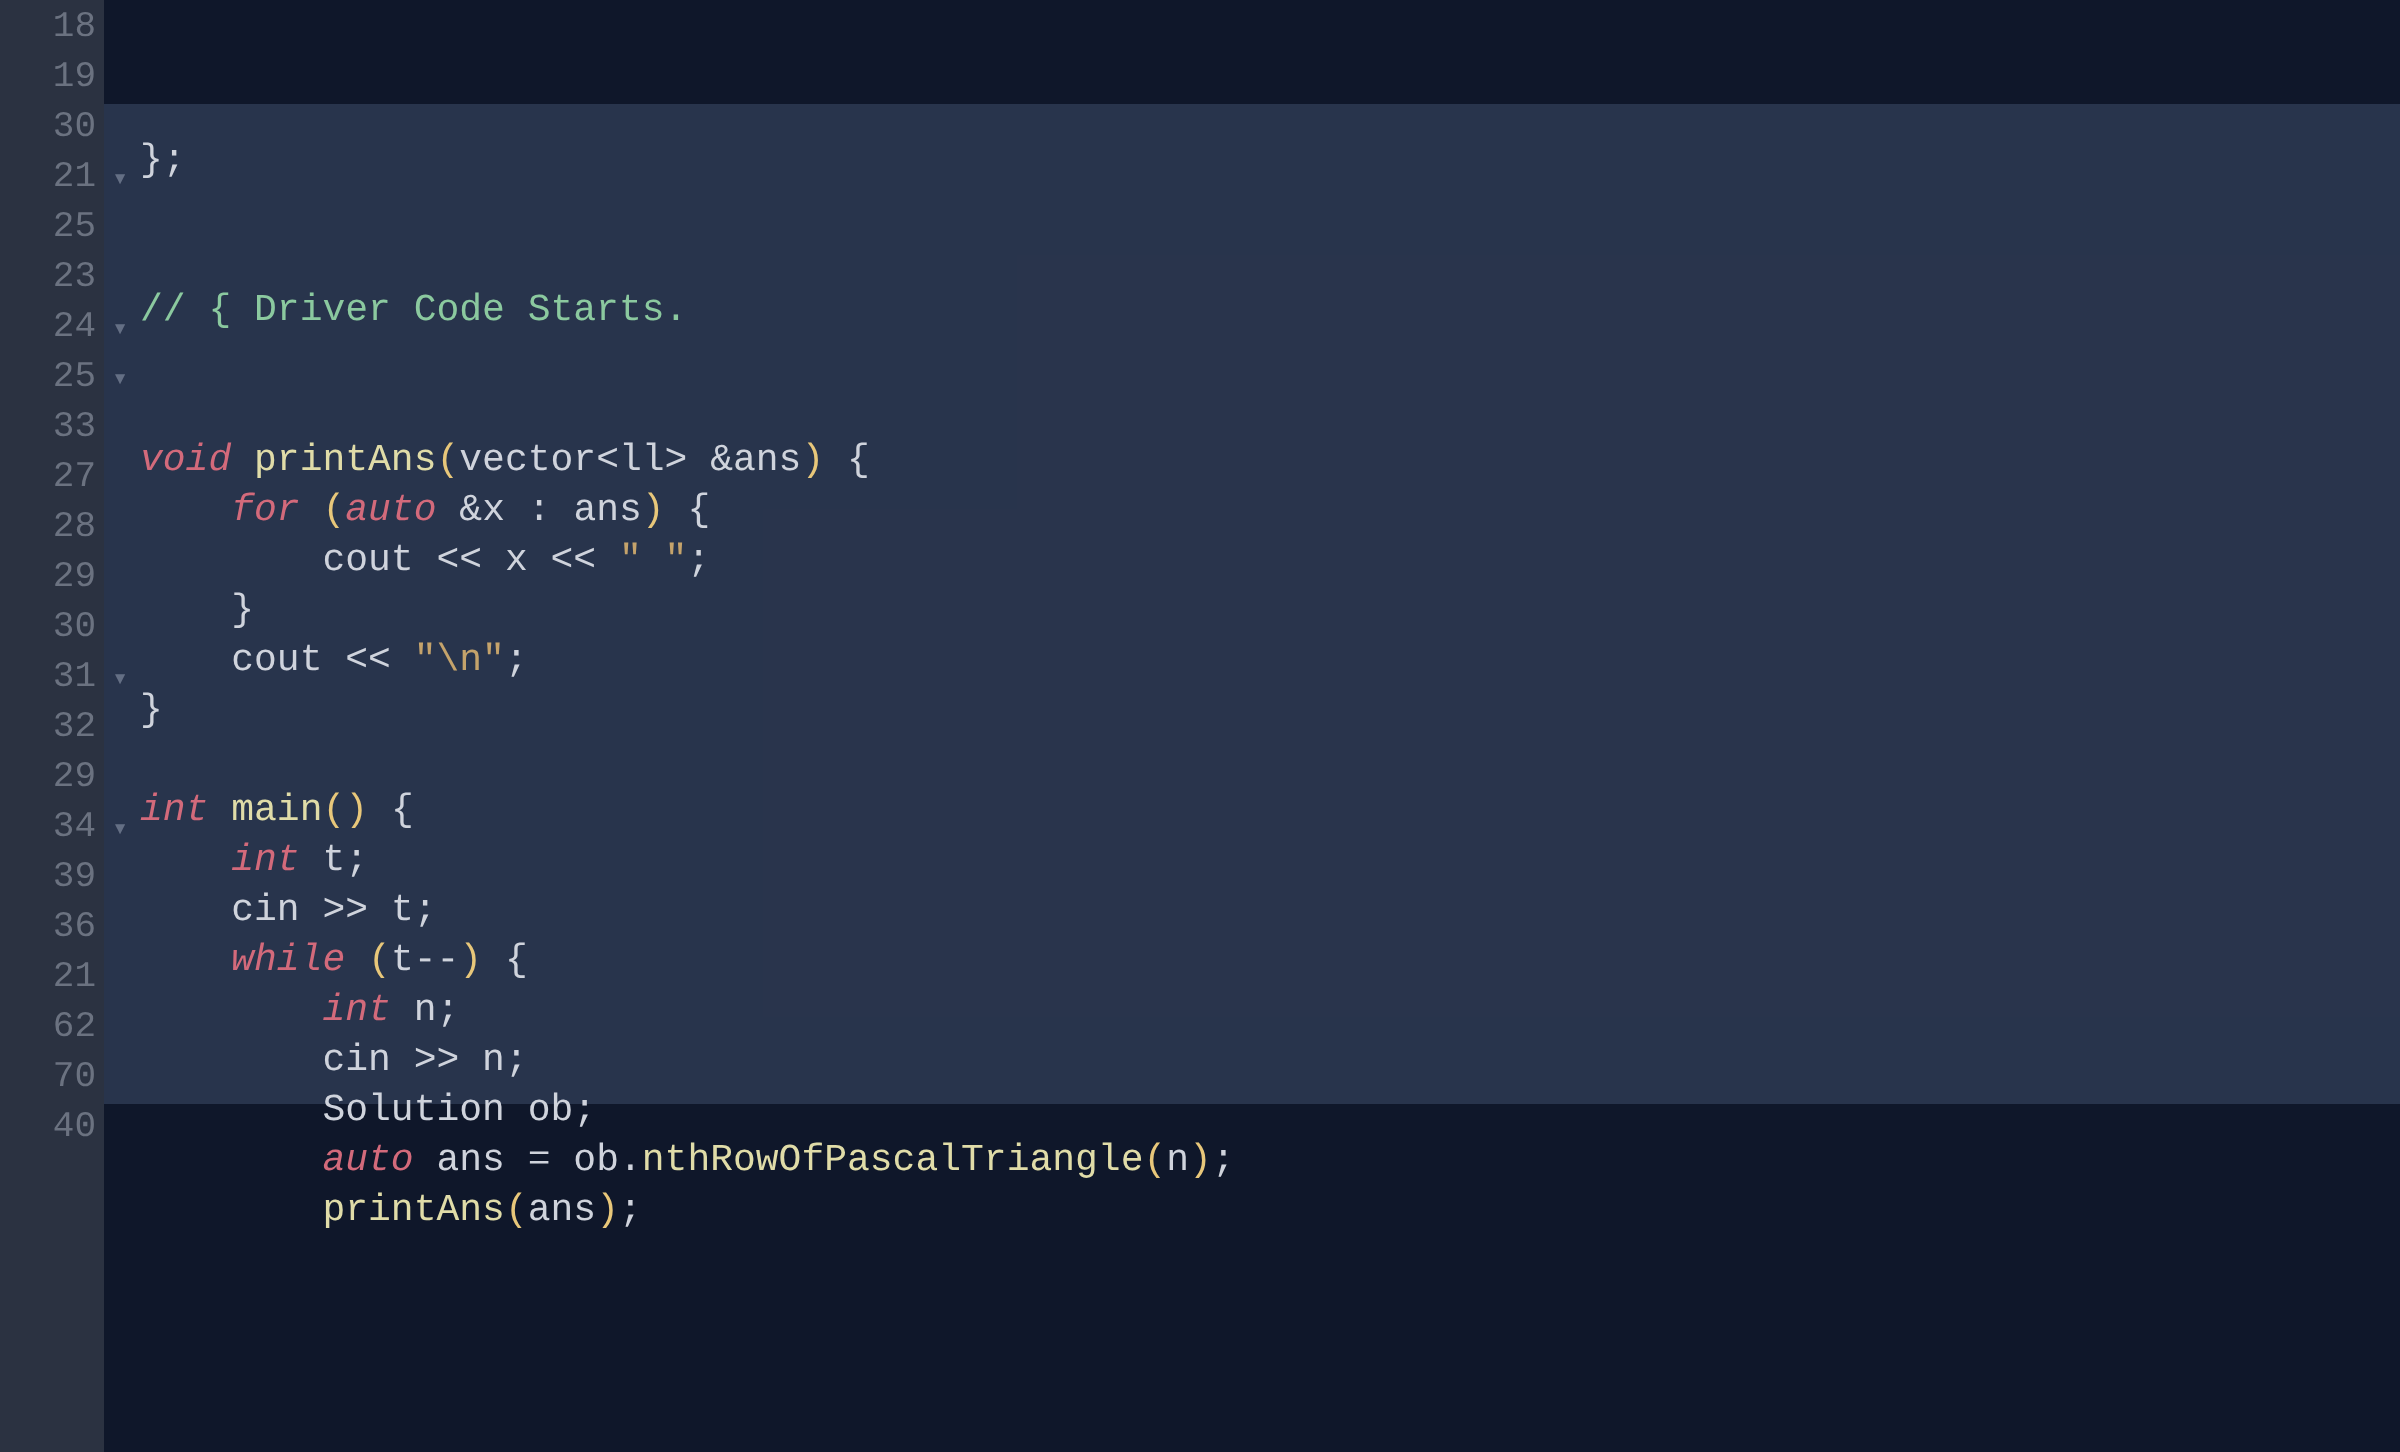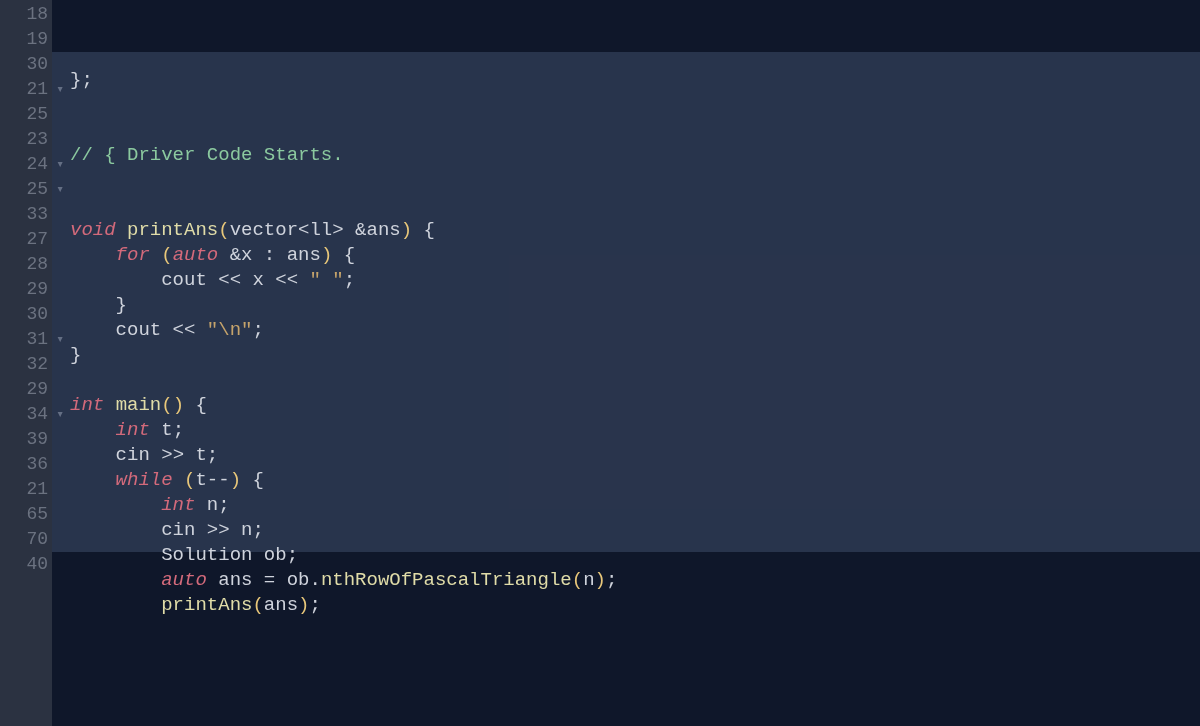--- a/index.html
+++ b/index.html
@@ -92,21 +92,21 @@
       <div class="gutter-line">28</div>
       <div class="gutter-line">29</div>
       <div class="gutter-line">30</div>
       <div class="gutter-line">31<span class="fold">▾</span></div>
       <div class="gutter-line">32</div>
       <div class="gutter-line">29</div>
       <div class="gutter-line">34<span class="fold">▾</span></div>
       <div class="gutter-line">39</div>
       <div class="gutter-line">36</div>
       <div class="gutter-line">21</div>
-      <div class="gutter-line">65</div>
+      <div class="gutter-line">62</div>
       <div class="gutter-line">70</div>
       <div class="gutter-line">40</div>
     </div>
   <div class="code">
     <div id="highlight" class="highlight-region" style="top: 52px; height: 500px;"></div>
     <div id="code-content" class="code-content"><div class="code-line"><span class="c-punct">};</span></div><div class="code-line"></div><div class="code-line"></div><div class="code-line"><span class="c-comment">// { Driver Code Starts.</span></div><div class="code-line"></div><div class="code-line"></div><div class="code-line"><span class="c-type">void</span><span> </span><span class="c-func">printAns</span><span class="c-paren">(</span><span class="c-ident">vector</span><span class="c-op">&lt;</span><span class="c-ident">ll</span><span class="c-op">&gt;</span><span class="c-op"> &amp;</span><span class="c-ident">ans</span><span class="c-paren">)</span><span class="c-brace"> {</span></div><div class="code-line"><span>    </span><span class="c-keyword">for</span><span> </span><span class="c-paren">(</span><span class="c-type">auto</span><span class="c-op"> &amp;</span><span class="c-ident">x</span><span class="c-op"> : </span><span class="c-ident">ans</span><span class="c-paren">)</span><span class="c-brace"> {</span></div><div class="code-line"><span>        </span><span class="c-ident">cout</span><span class="c-op"> &lt;&lt; </span><span class="c-ident">x</span><span class="c-op"> &lt;&lt; </span><span class="c-string">" "</span><span class="c-punct">;</span></div><div class="code-line"><span class="c-brace">    }</span></div><div class="code-line"><span>    </span><span class="c-ident">cout</span><span class="c-op"> &lt;&lt; </span><span class="c-string">"\n"</span><span class="c-punct">;</span></div><div class="code-line"><span class="c-brace">}</span></div><div class="code-line"></div><div class="code-line"><span class="c-type">int</span><span> </span><span class="c-func">main</span><span class="c-paren">()</span><span class="c-brace"> {</span></div><div class="code-line"><span>    </span><span class="c-type">int</span><span> </span><span class="c-ident">t</span><span class="c-punct">;</span></div><div class="code-line"><span>    </span><span class="c-ident">cin</span><span class="c-op"> &gt;&gt; </span><span class="c-ident">t</span><span class="c-punct">;</span></div><div class="code-line"><span>    </span><span class="c-keyword">while</span><span> </span><span class="c-paren">(</span><span class="c-ident">t</span><span class="c-op">--</span><span class="c-paren">)</span><span class="c-brace"> {</span></div><div class="code-line"><span>        </span><span class="c-type">int</span><span> </span><span class="c-ident">n</span><span class="c-punct">;</span></div><div class="code-line"><span>        </span><span class="c-ident">cin</span><span class="c-op"> &gt;&gt; </span><span class="c-ident">n</span><span class="c-punct">;</span></div><div class="code-line"><span>        </span><span class="c-ident">Solution</span><span> </span><span class="c-ident">ob</span><span class="c-punct">;</span></div><div class="code-line"><span>        </span><span class="c-type">auto</span><span> </span><span class="c-ident">ans</span><span class="c-op"> = </span><span class="c-ident">ob</span><span class="c-punct">.</span><span class="c-func">nthRowOfPascalTriangle</span><span class="c-paren">(</span><span class="c-ident">n</span><span class="c-paren">)</span><span class="c-punct">;</span></div><div class="code-line"><span>        </span><span class="c-func">printAns</span><span class="c-paren">(</span><span class="c-ident">ans</span><span class="c-paren">)</span><span class="c-punct">;</span></div><div class="code-line"></div></div>
   </div>
 </div>
 
 </body></html>

